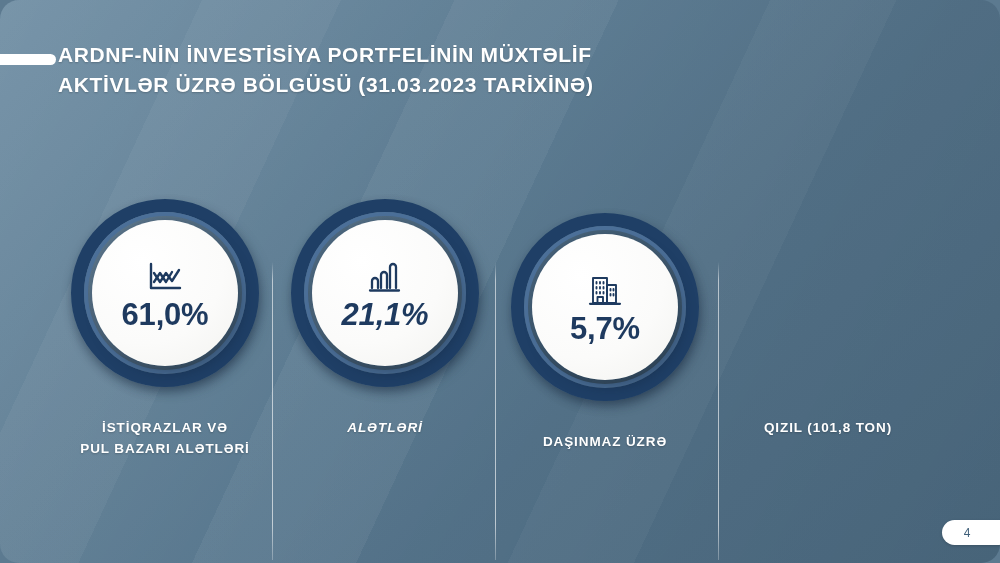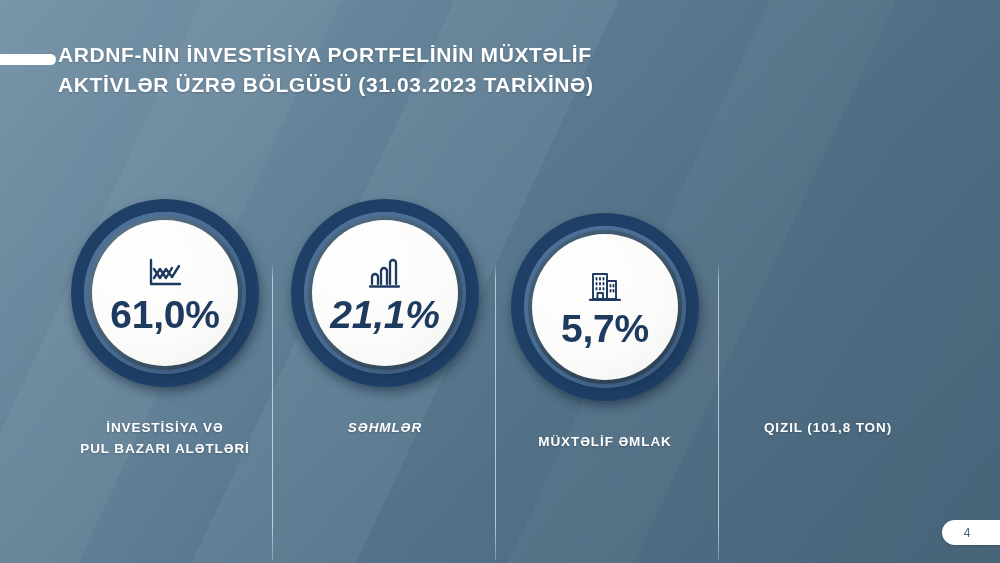--- a/index.html
+++ b/index.html
@@ -15,20 +15,21 @@
     overflow:hidden;
     background:
       linear-gradient(115deg, rgba(255,255,255,0.00) 0%,  rgba(255,255,255,0.00) 16%,
                               rgba(255,255,255,0.045) 16%, rgba(255,255,255,0.045) 27%,
                               rgba(255,255,255,0.00) 27%,  rgba(255,255,255,0.00) 36%,
                               rgba(255,255,255,0.05) 36%,  rgba(255,255,255,0.05) 49%,
                               rgba(255,255,255,0.00) 49%,  rgba(255,255,255,0.00) 61%,
                               rgba(255,255,255,0.035) 61%, rgba(255,255,255,0.035) 71%,
                               rgba(255,255,255,0.00) 71%,  rgba(255,255,255,0.00) 100%),
       linear-gradient(135deg, #6e8da3 0%, #5f7e94 34%, #54738a 62%, #4d6c83 100%);
+    border-radius: 19px;
   }
   
   #sheen {
     position:absolute; inset:0;
     background:linear-gradient(118deg, rgba(255,255,255,0.07) 0%, rgba(255,255,255,0.0) 42%,
                                        rgba(0,0,0,0.05) 75%, rgba(0,0,0,0.08) 100%);
     pointer-events:none;
   }
 
   
@@ -94,21 +95,21 @@
     align-items:center; justify-content:center;
   }
   .icon {
     width:44px; height:40px;
     display:flex; align-items:center; justify-content:center;
     margin-bottom:2px;
   }
   .icon svg { display:block; }
   .value {
     color:#1e3a5f;
-    font-size:39px;
+    font-size:31px;
     font-weight:bold;
     letter-spacing:-0.2px;
     line-height:1;
   }
 
   
   .label {
     position:absolute; top:418px; left:0; width:220px;
     text-align:center;
     color:#ffffff;
@@ -159,21 +160,21 @@
           <span class="icon">
             <svg width="36" height="32" viewBox="0 0 36 32" fill="none" stroke="#1e3a5f" stroke-width="2.4" stroke-linecap="round" stroke-linejoin="round">
               <path d="M4 3 L4 27 L33 27"></path>
               <path d="M7 12 L13 21 L19 12 L25 20 L32 9"></path>
               <path d="M7 21 L13 12 L19 21 L25 11"></path>
             </svg>
           </span>
           <span class="value">61,0%</span>
         </div>
       </div>
-      <div class="label">İNVESTİSİYA VƏ
+      <div class="label">İSTİQRAZLAR VƏ
 PUL BAZARI ALƏTLƏRİ</div>
     </div>
 
     <div class="divider" style="left:272px;"></div>
 
     <div class="column" style="left:275px;font-style:italic;">
       <div class="ring-wrap">
         <div class="ring-shadow"></div>
         <div class="ring-outer"></div>
         <div class="ring-inner-line"></div>
@@ -182,21 +183,21 @@
             <svg width="34" height="32" viewBox="0 0 34 32" fill="none" stroke="#1e3a5f" stroke-width="2.3" stroke-linecap="round" stroke-linejoin="round">
               <path d="M4 27 L4 20 a3 3 0 0 1 6 0 L10 27"></path>
               <path d="M13 27 L13 14 a3 3 0 0 1 6 0 L19 27"></path>
               <path d="M22 27 L22 6 a3 3 0 0 1 6 0 L28 27"></path>
               <path d="M2 29.5 L31 29.5"></path>
             </svg>
           </span>
           <span class="value">21,1%</span>
         </div>
       </div>
-      <div class="label">SƏHMLƏR</div>
+      <div class="label">ALƏTLƏRİ</div>
     </div>
 
     <div class="divider" style="left:495px;"></div>
 
     <div class="column" style="left:495px;margin-top:14px;">
       <div class="ring-wrap">
         <div class="ring-shadow"></div>
         <div class="ring-outer"></div>
         <div class="ring-inner-line"></div>
         <div class="disc">
@@ -209,21 +210,21 @@
               <path d="M8.5 13 l0 1.6 M12 13 l0 1.6 M15.5 13 l0 1.6"></path>
               <path d="M8.5 18 l0 1.6 M12 18 l0 1.6 M15.5 18 l0 1.6"></path>
               <path d="M22.5 15 l0 1.6 M25.5 15 l0 1.6"></path>
               <path d="M22.5 20 l0 1.6 M25.5 20 l0 1.6"></path>
               <rect x="9.5" y="23" width="5.5" height="6.5"></rect>
             </svg>
           </span>
           <span class="value">5,7%</span>
         </div>
       </div>
-      <div class="label">MÜXTƏLİF ƏMLAK</div>
+      <div class="label">DAŞINMAZ ÜZRƏ</div>
     </div>
 
     <div class="divider" style="left:718px;"></div>
 
     <div class="column" style="left:718px;">
       <div class="label">QIZIL (101,8 TON)</div>
     </div>
 
   </div>
 

